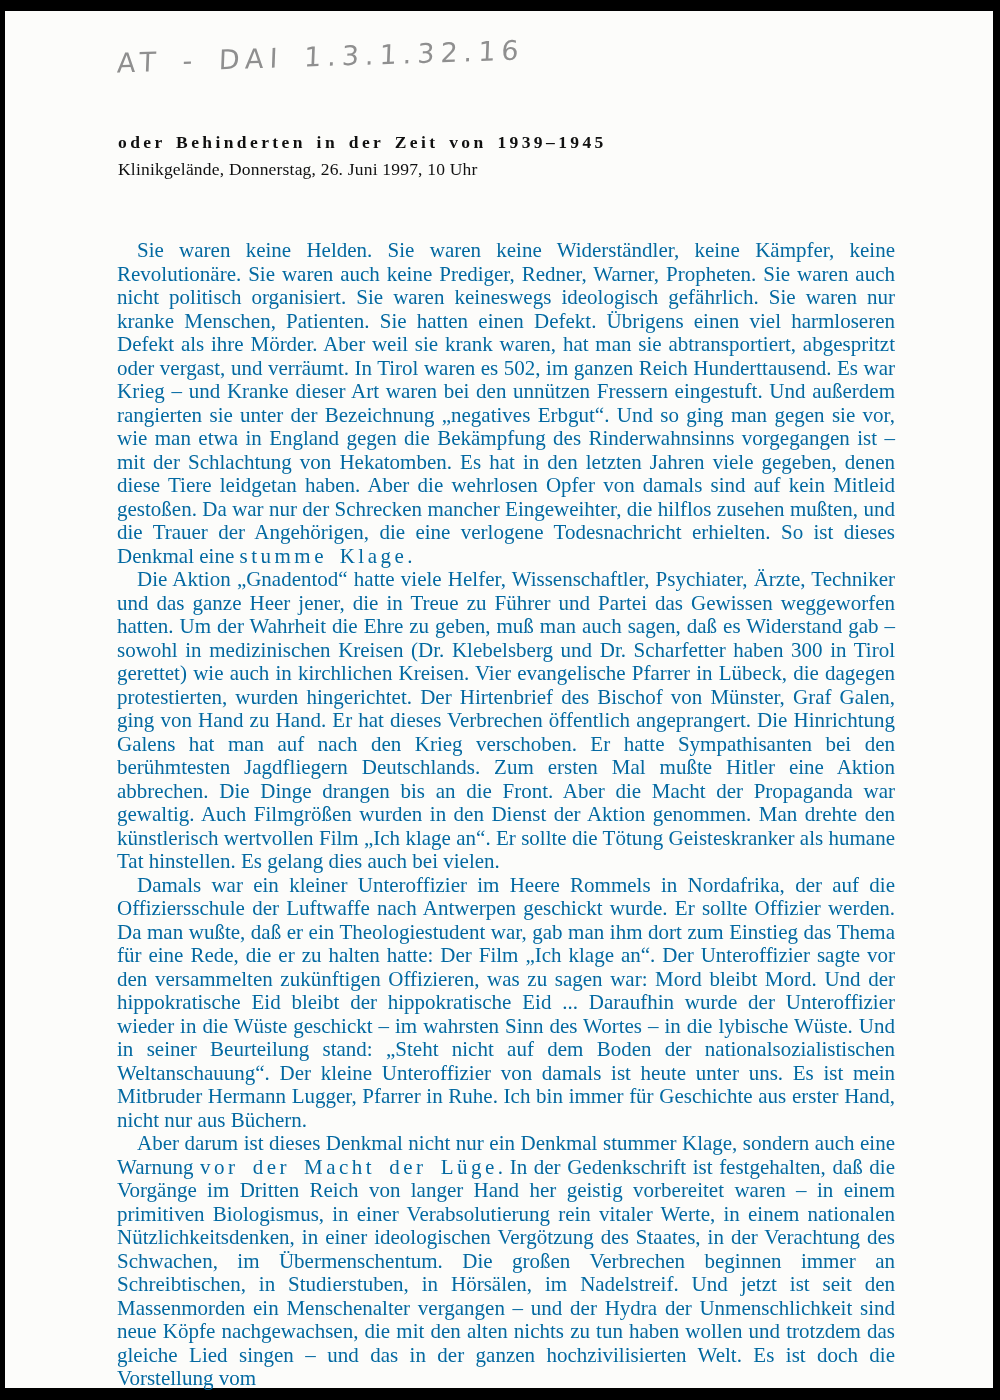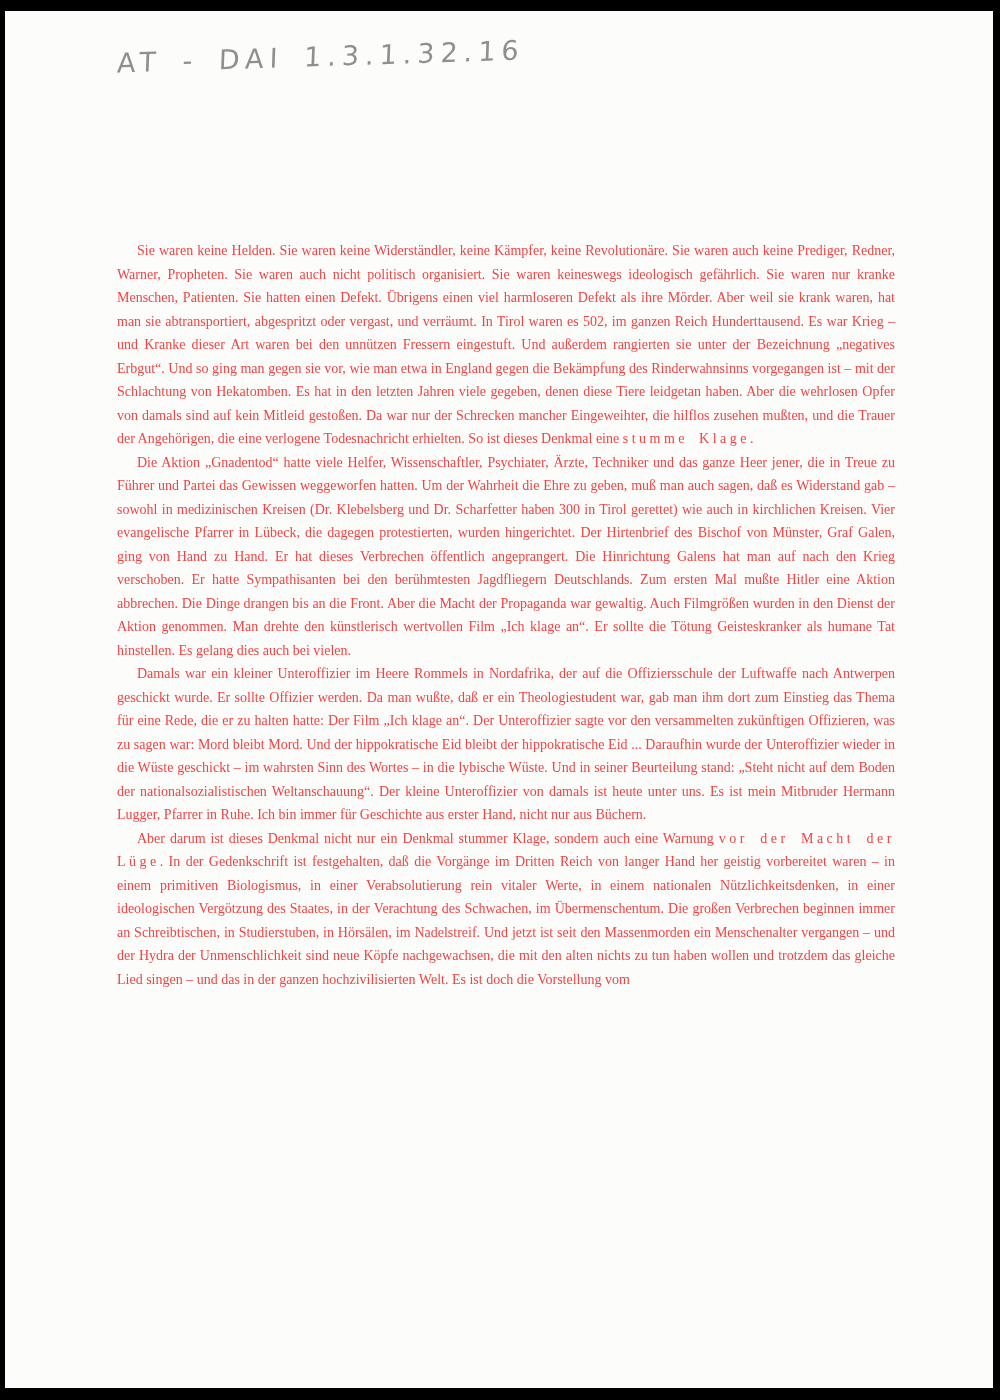--- a/index.html
+++ b/index.html
@@ -53,42 +53,44 @@
     font-weight: 400;
     line-height: 27px;
     letter-spacing: 0.2px;
     white-space: nowrap;
   }
   .body-text {
     position: absolute;
     left: 112px;
     top: 228px;
     width: 778px;
-    font-size: 14px;
+    font-size: 21px;
     line-height: 23.5px;
-    color: #ef4444;
+    color: #0369a1;
     text-align: justify;
   }
   .body-text p {
     margin: 0;
     text-indent: 20px;
   }
   .spaced {
     letter-spacing: 3.5px;
     word-spacing: 4px;
   }
 </style>
 </head>
 <body>
 
 <div class="page">
 
   <div class="annotation">AT - DAI 1.3.1.32.16</div>
 
   <div class="header">
+    <div class="title-line">oder Behinderten in der Zeit von 1939–1945</div>
+    <div class="subtitle">Klinikgelände, Donnerstag, 26. Juni 1997, 10 Uhr</div>
   </div>
 
   <div class="body-text">
       <p><span>Sie waren keine Helden. Sie waren keine Widerständler, keine Kämpfer, keine Revolutionäre. Sie waren auch keine Prediger, Redner, Warner, Propheten. Sie waren auch nicht politisch organisiert. Sie waren keineswegs ideologisch gefährlich. Sie waren nur kranke Menschen, Patienten. Sie hatten einen Defekt. Übrigens einen viel harmloseren Defekt als ihre Mörder. Aber weil sie krank waren, hat man sie abtransportiert, abgespritzt oder vergast, und verräumt. In Tirol waren es 502, im ganzen Reich Hunderttausend. Es war Krieg – und Kranke dieser Art waren bei den unnützen Fressern eingestuft. Und außerdem rangierten sie unter der Bezeichnung „negatives Erbgut“. Und so ging man gegen sie vor, wie man etwa in England gegen die Bekämpfung des Rinderwahnsinns vorgegangen ist – mit der Schlachtung von Hekatomben. Es hat in den letzten Jahren viele gegeben, denen diese Tiere leidgetan haben. Aber die wehrlosen Opfer von damals sind auf kein Mitleid gestoßen. Da war nur der Schrecken mancher Eingeweihter, die hilflos zusehen mußten, und die Trauer der Angehörigen, die eine verlogene Todesnachricht erhielten. So ist dieses Denkmal eine </span><span class="spaced">stumme Klage.</span></p>
       <p><span>Die Aktion „Gnadentod“ hatte viele Helfer, Wissenschaftler, Psychiater, Ärzte, Techniker und das ganze Heer jener, die in Treue zu Führer und Partei das Gewissen weggeworfen hatten. Um der Wahrheit die Ehre zu geben, muß man auch sagen, daß es Widerstand gab – sowohl in medizinischen Kreisen (Dr. Klebelsberg und Dr. Scharfetter haben 300 in Tirol gerettet) wie auch in kirchlichen Kreisen. Vier evangelische Pfarrer in Lübeck, die dagegen protestierten, wurden hingerichtet. Der Hirtenbrief des Bischof von Münster, Graf Galen, ging von Hand zu Hand. Er hat dieses Verbrechen öffentlich angeprangert. Die Hinrichtung Galens hat man auf nach den Krieg verschoben. Er hatte Sympathisanten bei den berühmtesten Jagdfliegern Deutschlands. Zum ersten Mal mußte Hitler eine Aktion abbrechen. Die Dinge drangen bis an die Front. Aber die Macht der Propaganda war gewaltig. Auch Filmgrößen wurden in den Dienst der Aktion genommen. Man drehte den künstlerisch wertvollen Film „Ich klage an“. Er sollte die Tötung Geisteskranker als humane Tat hinstellen. Es gelang dies auch bei vielen.</span></p>
       <p><span>Damals war ein kleiner Unteroffizier im Heere Rommels in Nordafrika, der auf die Offiziersschule der Luftwaffe nach Antwerpen geschickt wurde. Er sollte Offizier werden. Da man wußte, daß er ein Theologiestudent war, gab man ihm dort zum Einstieg das Thema für eine Rede, die er zu halten hatte: Der Film „Ich klage an“. Der Unteroffizier sagte vor den versammelten zukünftigen Offizieren, was zu sagen war: Mord bleibt Mord. Und der hippokratische Eid bleibt der hippokratische Eid ... Daraufhin wurde der Unteroffizier wieder in die Wüste geschickt – im wahrsten Sinn des Wortes – in die lybische Wüste. Und in seiner Beurteilung stand: „Steht nicht auf dem Boden der nationalsozialistischen Weltanschauung“. Der kleine Unteroffizier von damals ist heute unter uns. Es ist mein Mitbruder Hermann Lugger, Pfarrer in Ruhe. Ich bin immer für Geschichte aus erster Hand, nicht nur aus Büchern.</span></p>
       <p><span>Aber darum ist dieses Denkmal nicht nur ein Denkmal stummer Klage, sondern auch eine Warnung </span><span class="spaced">vor der Macht der Lüge</span><span>. In der Gedenkschrift ist festgehalten, daß die Vorgänge im Dritten Reich von langer Hand her geistig vorbereitet waren – in einem primitiven Biologismus, in einer Verabsolutierung rein vitaler Werte, in einem nationalen Nützlichkeitsdenken, in einer ideologischen Vergötzung des Staates, in der Verachtung des Schwachen, im Übermenschentum. Die großen Verbrechen beginnen immer an Schreibtischen, in Studierstuben, in Hörsälen, im Nadelstreif. Und jetzt ist seit den Massenmorden ein Menschenalter vergangen – und der Hydra der Unmenschlichkeit sind neue Köpfe nachgewachsen, die mit den alten nichts zu tun haben wollen und trotzdem das gleiche Lied singen – und das in der ganzen hochzivilisierten Welt. Es ist doch die Vorstellung vom</span></p>
     </div>
 
 </div>

